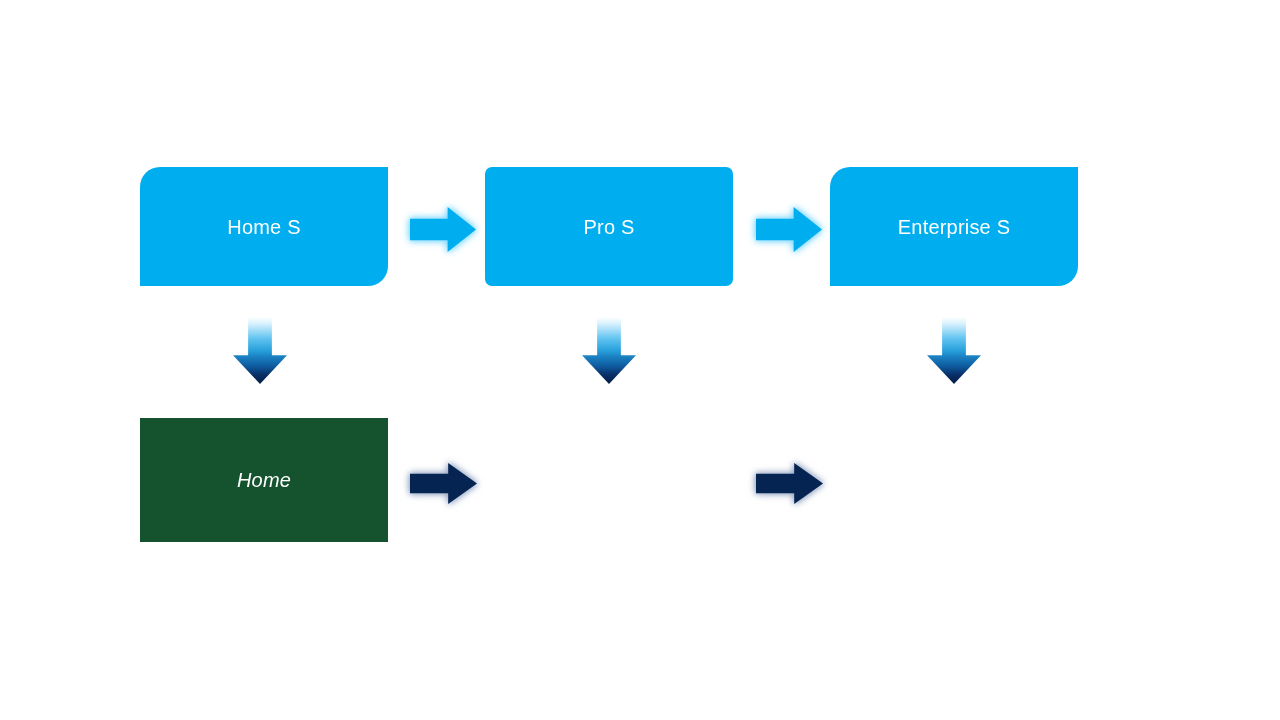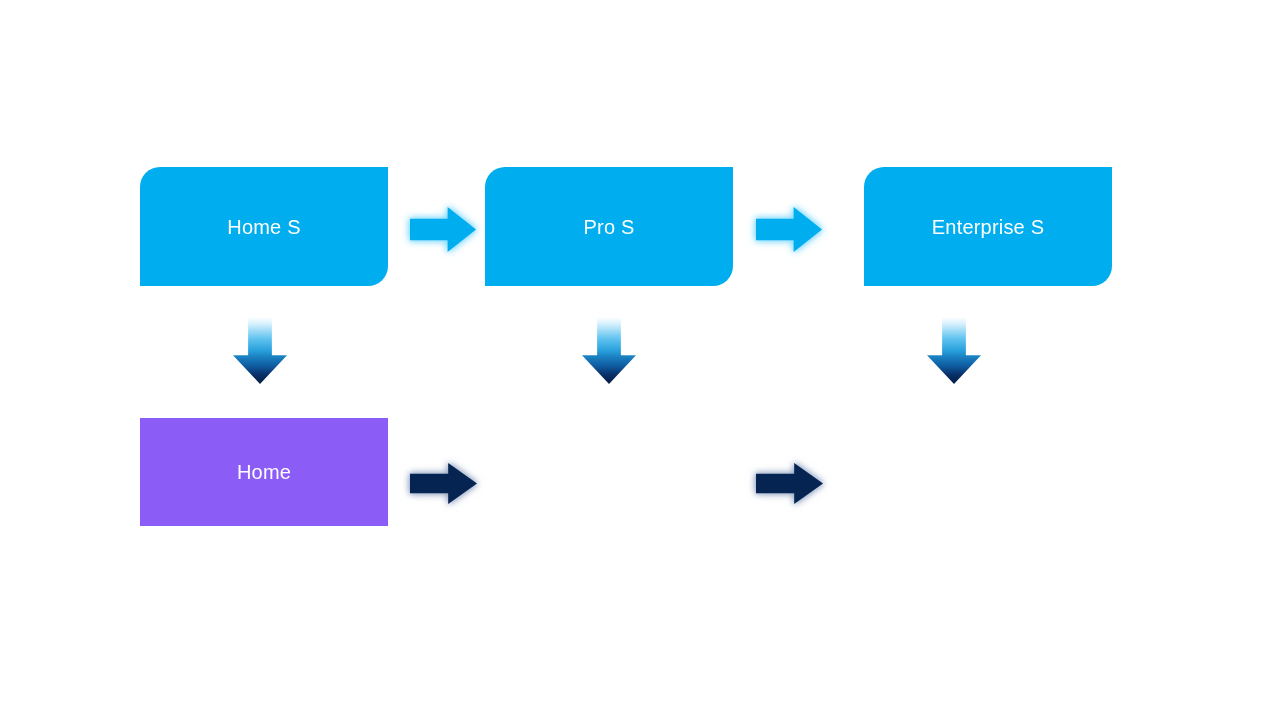--- a/index.html
+++ b/index.html
@@ -28,27 +28,28 @@
     letter-spacing: 0.2px;
   }
   .node-top {
     top: 167px;
     height: 119px;
     background: #00AEEF;
     border-radius: 20px 0 20px 0; 
   }
   .node-bottom {
     top: 418px;
-    height: 108px;
-    background: #8b5cf6;
+    height: 124px;
+    background: #14532d;
     border-radius: 0;
+    font-style: italic;
   }
   .col-1 { left: 140px; }
-  .col-2 { left: 485px; }
-  .col-3 { left: 864px; }
+  .col-2 { left: 485px; border-radius: 7px; }
+  .col-3 { left: 830px; }
 
   
   .harrow-wrap {
     position: absolute;
   }
   .harrow-wrap.row-top {
     top: 207px;
     filter: drop-shadow(0 0 3px rgba(122,216,255,0.95)) drop-shadow(0 0 3px rgba(122,216,255,0.75));
   }
   .harrow-wrap.row-bottom {

